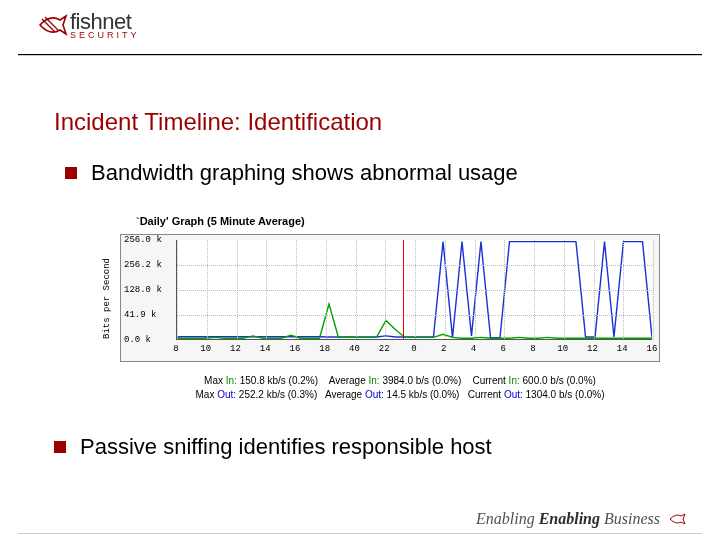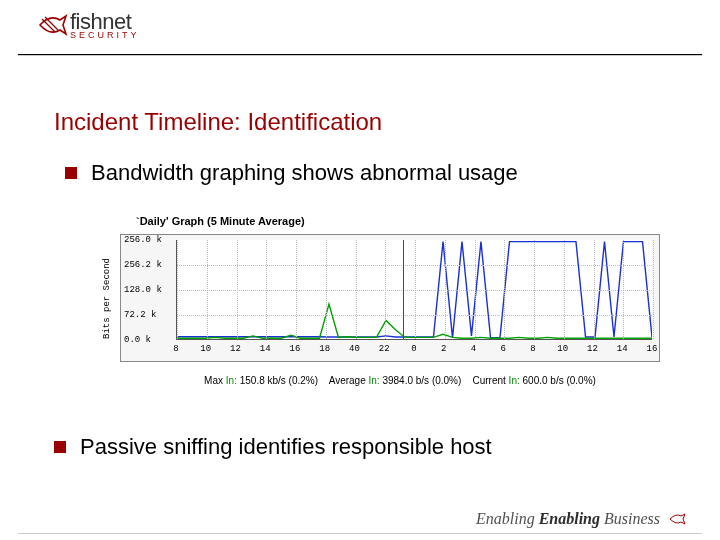--- a/index.html
+++ b/index.html
@@ -98,20 +98,31 @@
     <span>Max</span>
     <span class="in">In:</span>
     <span>150.8 kb/s (0.2%)</span>&nbsp;&nbsp;&nbsp;
     <span>Average</span>
     <span class="in">In:</span>
     <span>3984.0 b/s (0.0%)</span>&nbsp;&nbsp;&nbsp;
     <span>Current</span>
     <span class="in">In:</span>
     <span> 600.0 b/s (0.0%)</span>
   </div>
+  <div>
+    <span>Max</span>
+    <span class="out">Out:</span>
+    <span>252.2 kb/s (0.3%)</span>&nbsp;&nbsp;
+    <span>Average</span>
+    <span class="out">Out:</span>
+    <span> 14.5 kb/s (0.0%)</span>&nbsp;&nbsp;
+    <span>Current</span>
+    <span class="out">Out:</span>
+    <span>1304.0 b/s (0.0%)</span>
+  </div>
 </div>
 
 <div class="bullet-row bullet2">
   <div class="bullet-sq"></div>
   <div class="bullet-text">Passive sniffing identifies responsible host</div>
 </div>
 
 <div class="footer">
   <span class="footer-text">
     <span>Enabling </span><strong>Enabling</strong><span> Business</span>
@@ -120,21 +131,21 @@
     <svg viewBox="0 0 18 14">
         <path d="M2 7 Q8 1 13 4 L17 2 L15 7 L17 12 L13 10 Q8 13 2 7 Z" fill="none" stroke="#9b0000" stroke-width="1"></path>
       </svg>
   </div>
 </div>
 <div class="hr-bottom"></div>
 
 <div class="ytick" style="top: 235px;">256.0 k</div>
 <div class="ytick" style="top: 260px;">256.2 k</div>
 <div class="ytick" style="top: 285px;">128.0 k</div>
-<div class="ytick" style="top: 310px;">72.2 k</div>
+<div class="ytick" style="top: 310px;">41.9 k</div>
 <div class="ytick" style="top: 335px;">0.0 k</div>
 <div class="xtick" style="left: 176px;">8</div>
 <div class="xtick" style="left: 205.75px;">10</div>
 <div class="xtick" style="left: 235.5px;">12</div>
 <div class="xtick" style="left: 265.25px;">14</div>
 <div class="xtick" style="left: 295px;">16</div>
 <div class="xtick" style="left: 324.75px;">18</div>
 <div class="xtick" style="left: 354.5px;">40</div>
 <div class="xtick" style="left: 384.25px;">22</div>
 <div class="xtick" style="left: 414px;">0</div>

